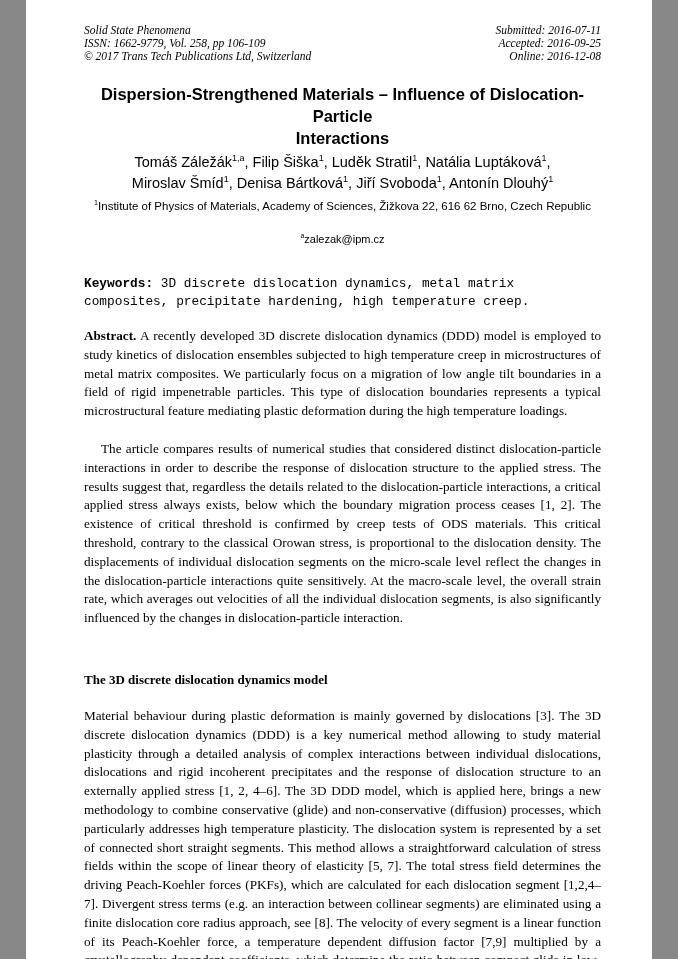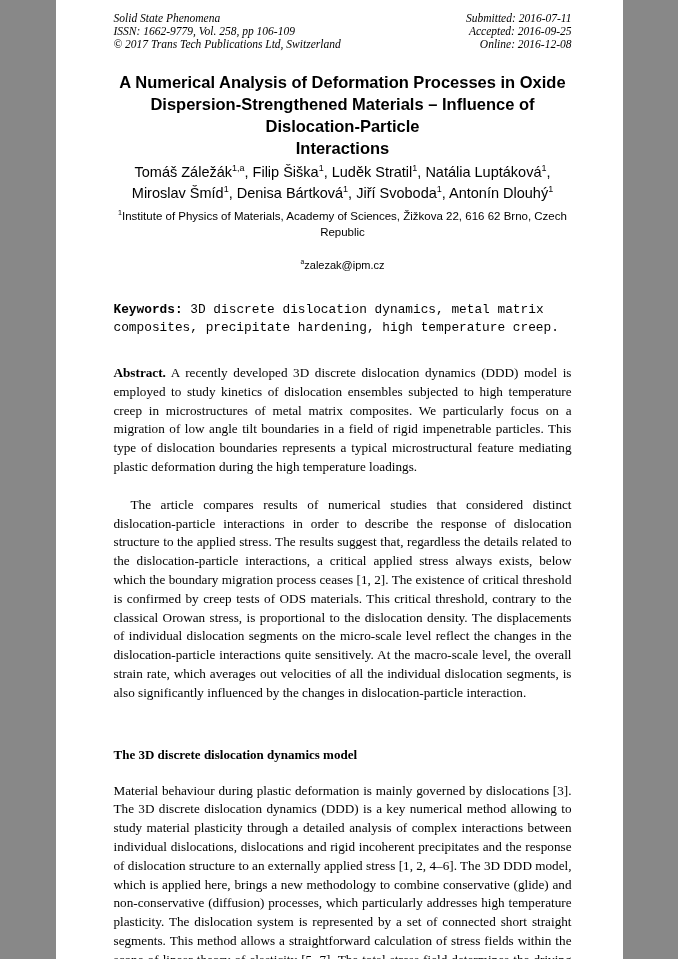--- a/index.html
+++ b/index.html
@@ -1,24 +1,24 @@
 <!DOCTYPE html>
 <html><head>
 <meta charset="utf-8">
 <style>
   * { margin: 0; padding: 0; box-sizing: border-box; }
   html, body { background: #888; }
   .page {
     position: relative;
-    width: 567px;
+    width: 626px;
     height: 959px;
     margin: 0 auto;
     background: #ffffff;
     color: #000000;
-    padding: 12px 51px 0 58px;
+    padding: 24px 51px 0 58px;
     overflow: hidden;
   }
   
   .header {
     display: flex;
     justify-content: space-between;
     font-family: "Liberation Serif", serif;
     font-style: italic;
     font-size: 11.5px;
     line-height: 13px;
@@ -64,21 +64,21 @@
     text-align: left;
   }
   .bold { font-weight: bold; }
   
   .serif-text {
     font-family: "Liberation Serif", serif;
     font-size: 13.2px;
     line-height: 18.8px;
     text-align: justify;
   }
-  .abstract-1 { margin-top: 28px; }
+  .abstract-1 { margin-top: 17px; }
   .p-indent { text-indent: 17px; margin-top: 19px; }
   .section-heading {
     margin-top: 43px;
     font-family: "Liberation Serif", serif;
     font-weight: bold;
     font-size: 13px;
     line-height: 17px;
     text-align: left;
   }
   .section-body { margin-top: 19px; }
@@ -95,21 +95,20 @@
         <div class="line">© 2017 Trans Tech Publications Ltd, Switzerland</div>
       </div>
     <div class="header-right">
         <div class="line">Submitted: 2016-07-11</div>
         <div class="line">Accepted: 2016-09-25</div>
         <div class="line">Online: 2016-12-08</div>
       </div>
   </div>
 
   <h1 class="title">
-      <div class="line">A Numerical Analysis of Deformation Processes in Oxide</div>
       <div class="line">Dispersion-Strengthened Materials – Influence of Dislocation-Particle</div>
       <div class="line">Interactions</div>
     </h1>
 
   <div class="authors">
       <div class="line"><span>Tomáš Záležák</span><sup>1,a</sup><span>, Filip Šiška</span><sup>1</sup><span>, Luděk Stratil</span><sup>1</sup><span>, Natália Luptáková</span><sup>1</sup><span>,</span></div>
       <div class="line"><span>Miroslav Šmíd</span><sup>1</sup><span>, Denisa Bártková</span><sup>1</sup><span>, Jiří Svoboda</span><sup>1</sup><span>, Antonín Dlouhý</span><sup>1</sup></div>
     </div>
 
   <div class="affiliation"><sup>1</sup><span>Institute of Physics of Materials, Academy of Sciences, Žižkova 22, 616 62 Brno, Czech Republic</span></div>

